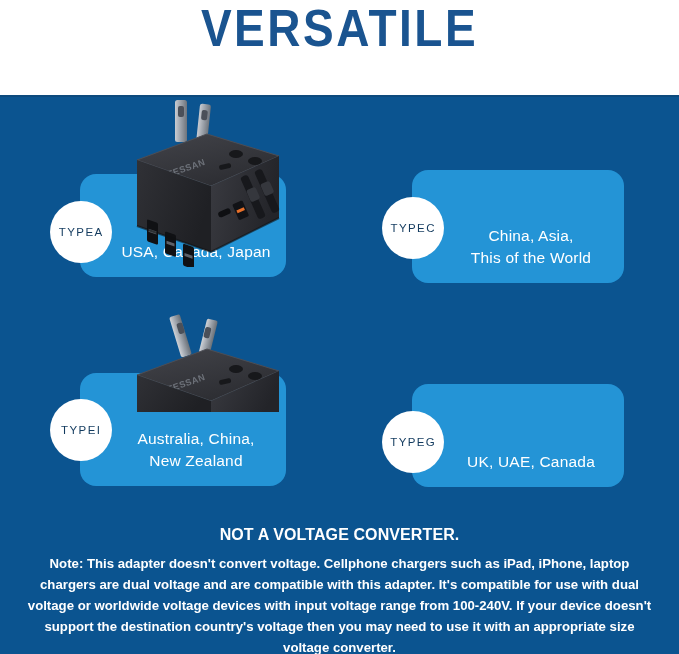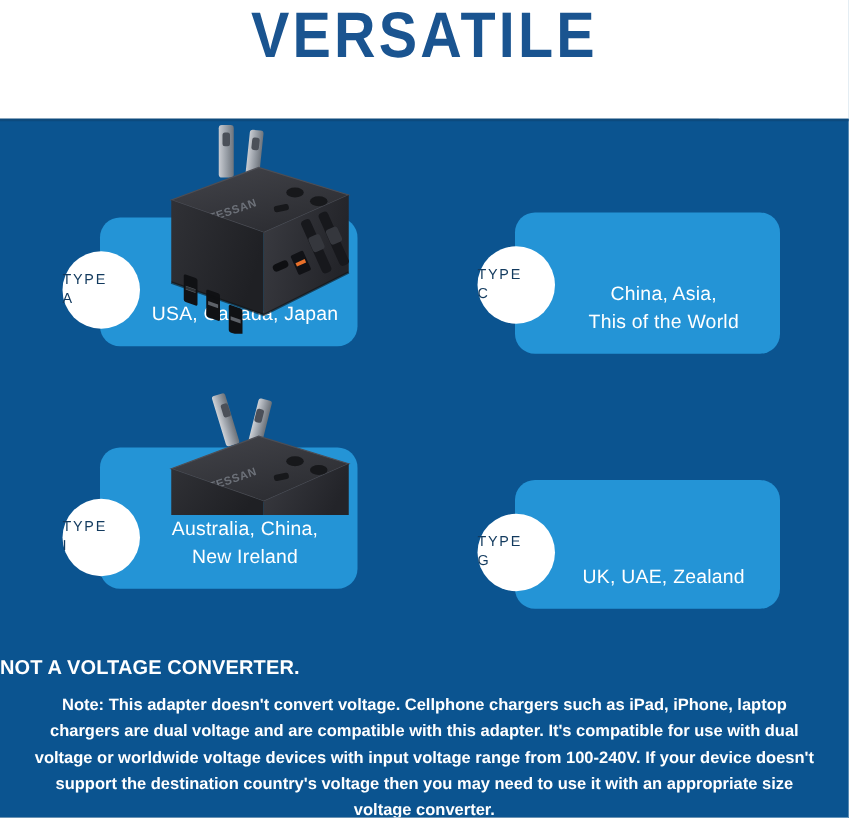--- a/index.html
+++ b/index.html
@@ -3,21 +3,21 @@
 <meta charset="utf-8">
 <style>
   * { box-sizing: border-box; margin: 0; padding: 0; }
   body {
     width: 679px; height: 654px;
     font-family: "Liberation Sans", sans-serif;
     background: #ffffff;
     overflow: hidden;
     position: relative;
   }
-  .page { position: relative; width: 575px; height: 654px; background: #a3a3a3; }
+  .page { position: relative; width: 575px; height: 654px; background: #0369a1; }
 
   
   .header {
     position: absolute; left: 0; top: 0; width: 679px; height: 95px;
     background: #ffffff;
   }
   .brand-title {
     position: absolute; left: 0; top: 3px; width: 679px;
     text-align: center;
     font-family: "Liberation Sans", sans-serif;
@@ -49,42 +49,42 @@
   .card-br { left: 341px; top: 212px; }
 
   
   .panel {
     position: absolute;
     background: #2494d6;
     border-radius: 16px;
   }
   .panel-tl { left: 72px; top: 77px; width: 206px; height: 103px; }
   .panel-tr { left: 71px; top: 73px; width: 212px; height: 113px; }
-  .panel-bl { left: 72px; top: 51px; width: 206px; height: 113px; }
+  .panel-bl { left: 72px; top: 66px; width: 206px; height: 113px; }
   .panel-br { left: 71px; top: 77px; width: 212px; height: 103px; }
 
   .panel-text {
     position: absolute; left: 34px; right: 8px; bottom: 14px;
     color: #ffffff;
     font-size: 15.5px;
     line-height: 22px;
     text-align: center;
     font-weight: 400;
     letter-spacing: 0.2px;
   }
   .panel-text .ln { display: block; }
 
   
   .badge {
     position: absolute;
     width: 62px; height: 62px;
     border-radius: 50%;
     background: #ffffff;
-    display: flex; flex-direction: column;
-    justify-content: center;
+    display: flex; flex-direction: row;
+    align-items: center; justify-content: center;
     z-index: 6;
   }
   .badge-tl { left: 42px; top: 104px; }
   .badge-tr { left: 41px; top: 100px; }
   .badge-bl { left: 42px; top: 92px; }
   .badge-br { left: 41px; top: 104px; }
   .badge .b-word {
     font-size: 11.5px; letter-spacing: 1.4px; color: #123a5e;
     font-weight: 400; line-height: 14px;
   }
@@ -97,20 +97,21 @@
   .adapter { position: absolute; width: 200px; height: 175px; z-index: 4; }
   .ad-tl { left: 95px;  top: -5px; }
   .ad-bl { left: 95px;  top: -70px; }
 
   .adapter svg { display: block; width: 200px; height: 175px; }
 
   
   .footer { position: absolute; left: 0; top: 420px; width: 679px; height: 139px; }
   .footer-title {
     position: absolute; left: 0; top: 11px; width: 679px;
+    text-align: center;
     color: #ffffff;
     font-size: 16px;
     font-weight: 700;
     letter-spacing: 0.1px;
   }
   .footer-note {
     position: absolute; left: 22px; top: 38px; width: 635px;
     text-align: center;
     color: #ffffff;
     font-size: 13.2px;
@@ -225,21 +226,21 @@
         <div class="badge badge-tr">
           <span class="b-word">TYPE</span>
           <span class="b-letter">C</span>
         </div>
       </div>
 
       <div class="card card-bl">
         <div class="panel panel-bl">
           <div class="panel-text">
             <span class="ln">Australia, China,</span>
-            <span class="ln">New Ireland</span>
+            <span class="ln">New Zealand</span>
           </div>
         </div>
         <div class="adapter ad-bl">
           <svg viewBox="0 0 200 175" xmlns="http://www.w3.org/2000/svg">
             <defs>
               <linearGradient id="topI" x1="0" y1="0" x2="0.6" y2="1">
                 <stop offset="0" stop-color="#43444a"></stop>
                   <stop offset="1" stop-color="#2c2d32"></stop>
               </linearGradient>
               <linearGradient id="leftI" x1="0" y1="0" x2="1" y2="0.4">
@@ -280,21 +281,21 @@
         </div>
         <div class="badge badge-bl">
           <span class="b-word">TYPE</span>
           <span class="b-letter">I</span>
         </div>
       </div>
 
       <div class="card card-br">
         <div class="panel panel-br">
           <div class="panel-text">
-            <span class="ln">UK, UAE, Zealand</span>
+            <span class="ln">UK, UAE, Canada</span>
           </div>
         </div>
 
         <div class="badge badge-br">
           <span class="b-word">TYPE</span>
           <span class="b-letter">G</span>
         </div>
       </div>
 
     </div>

